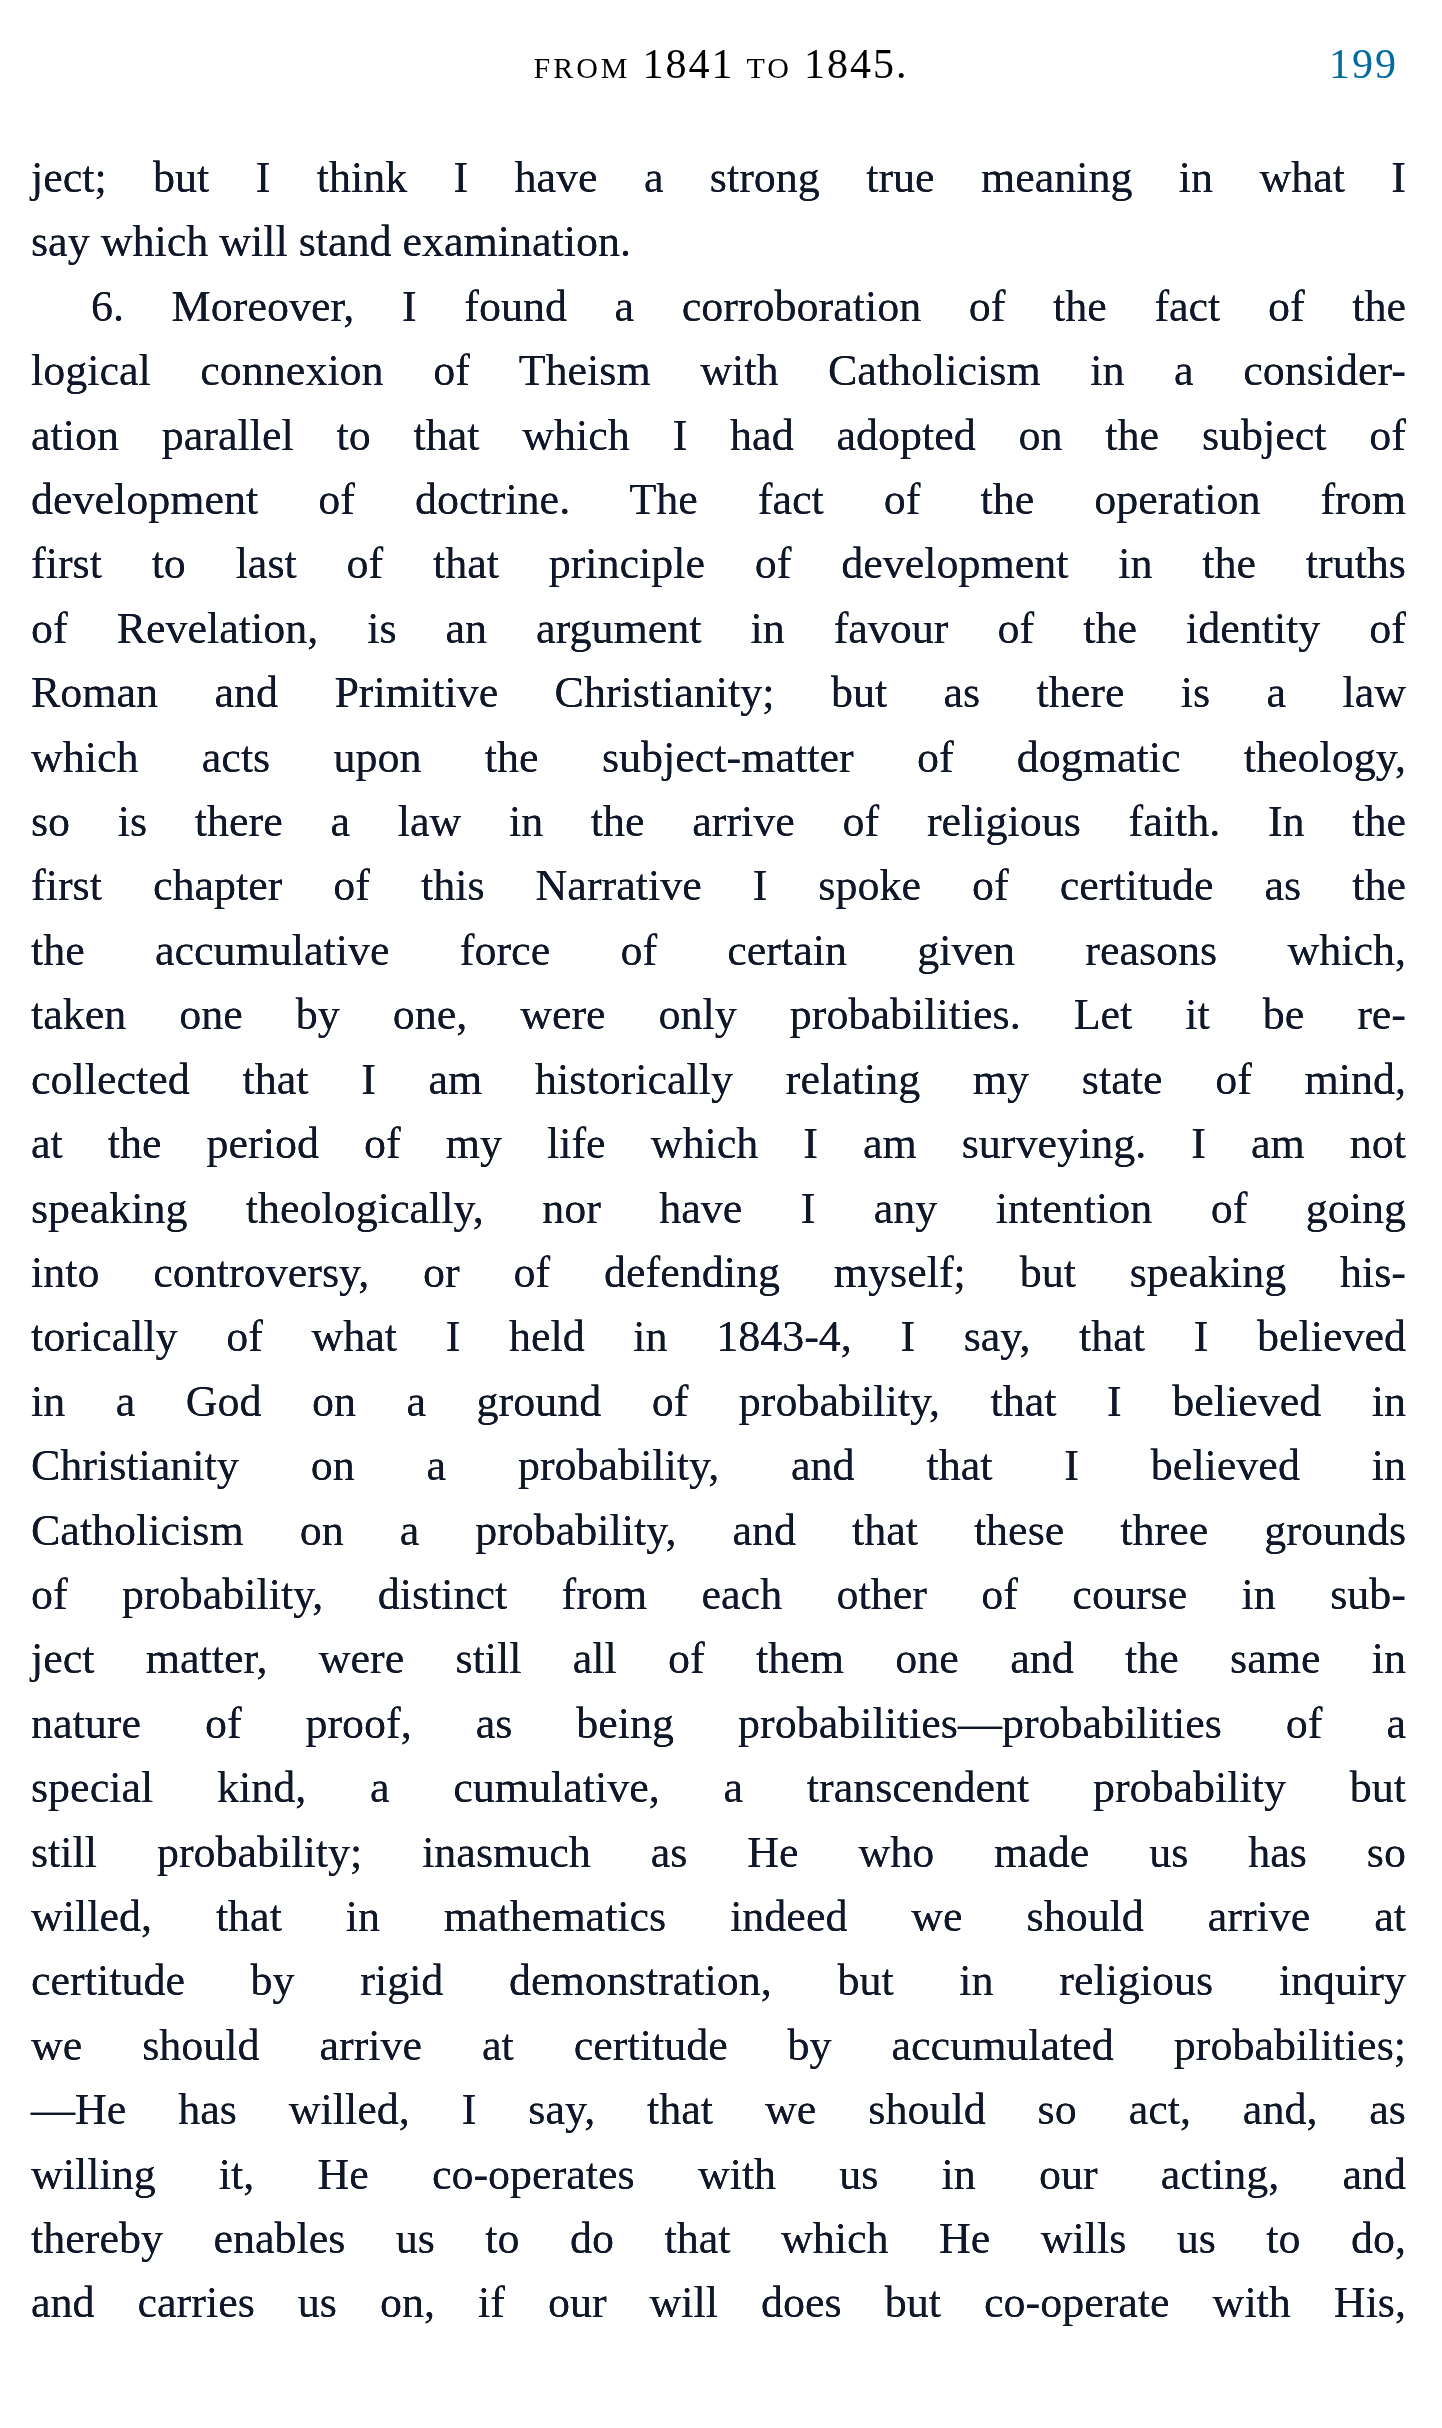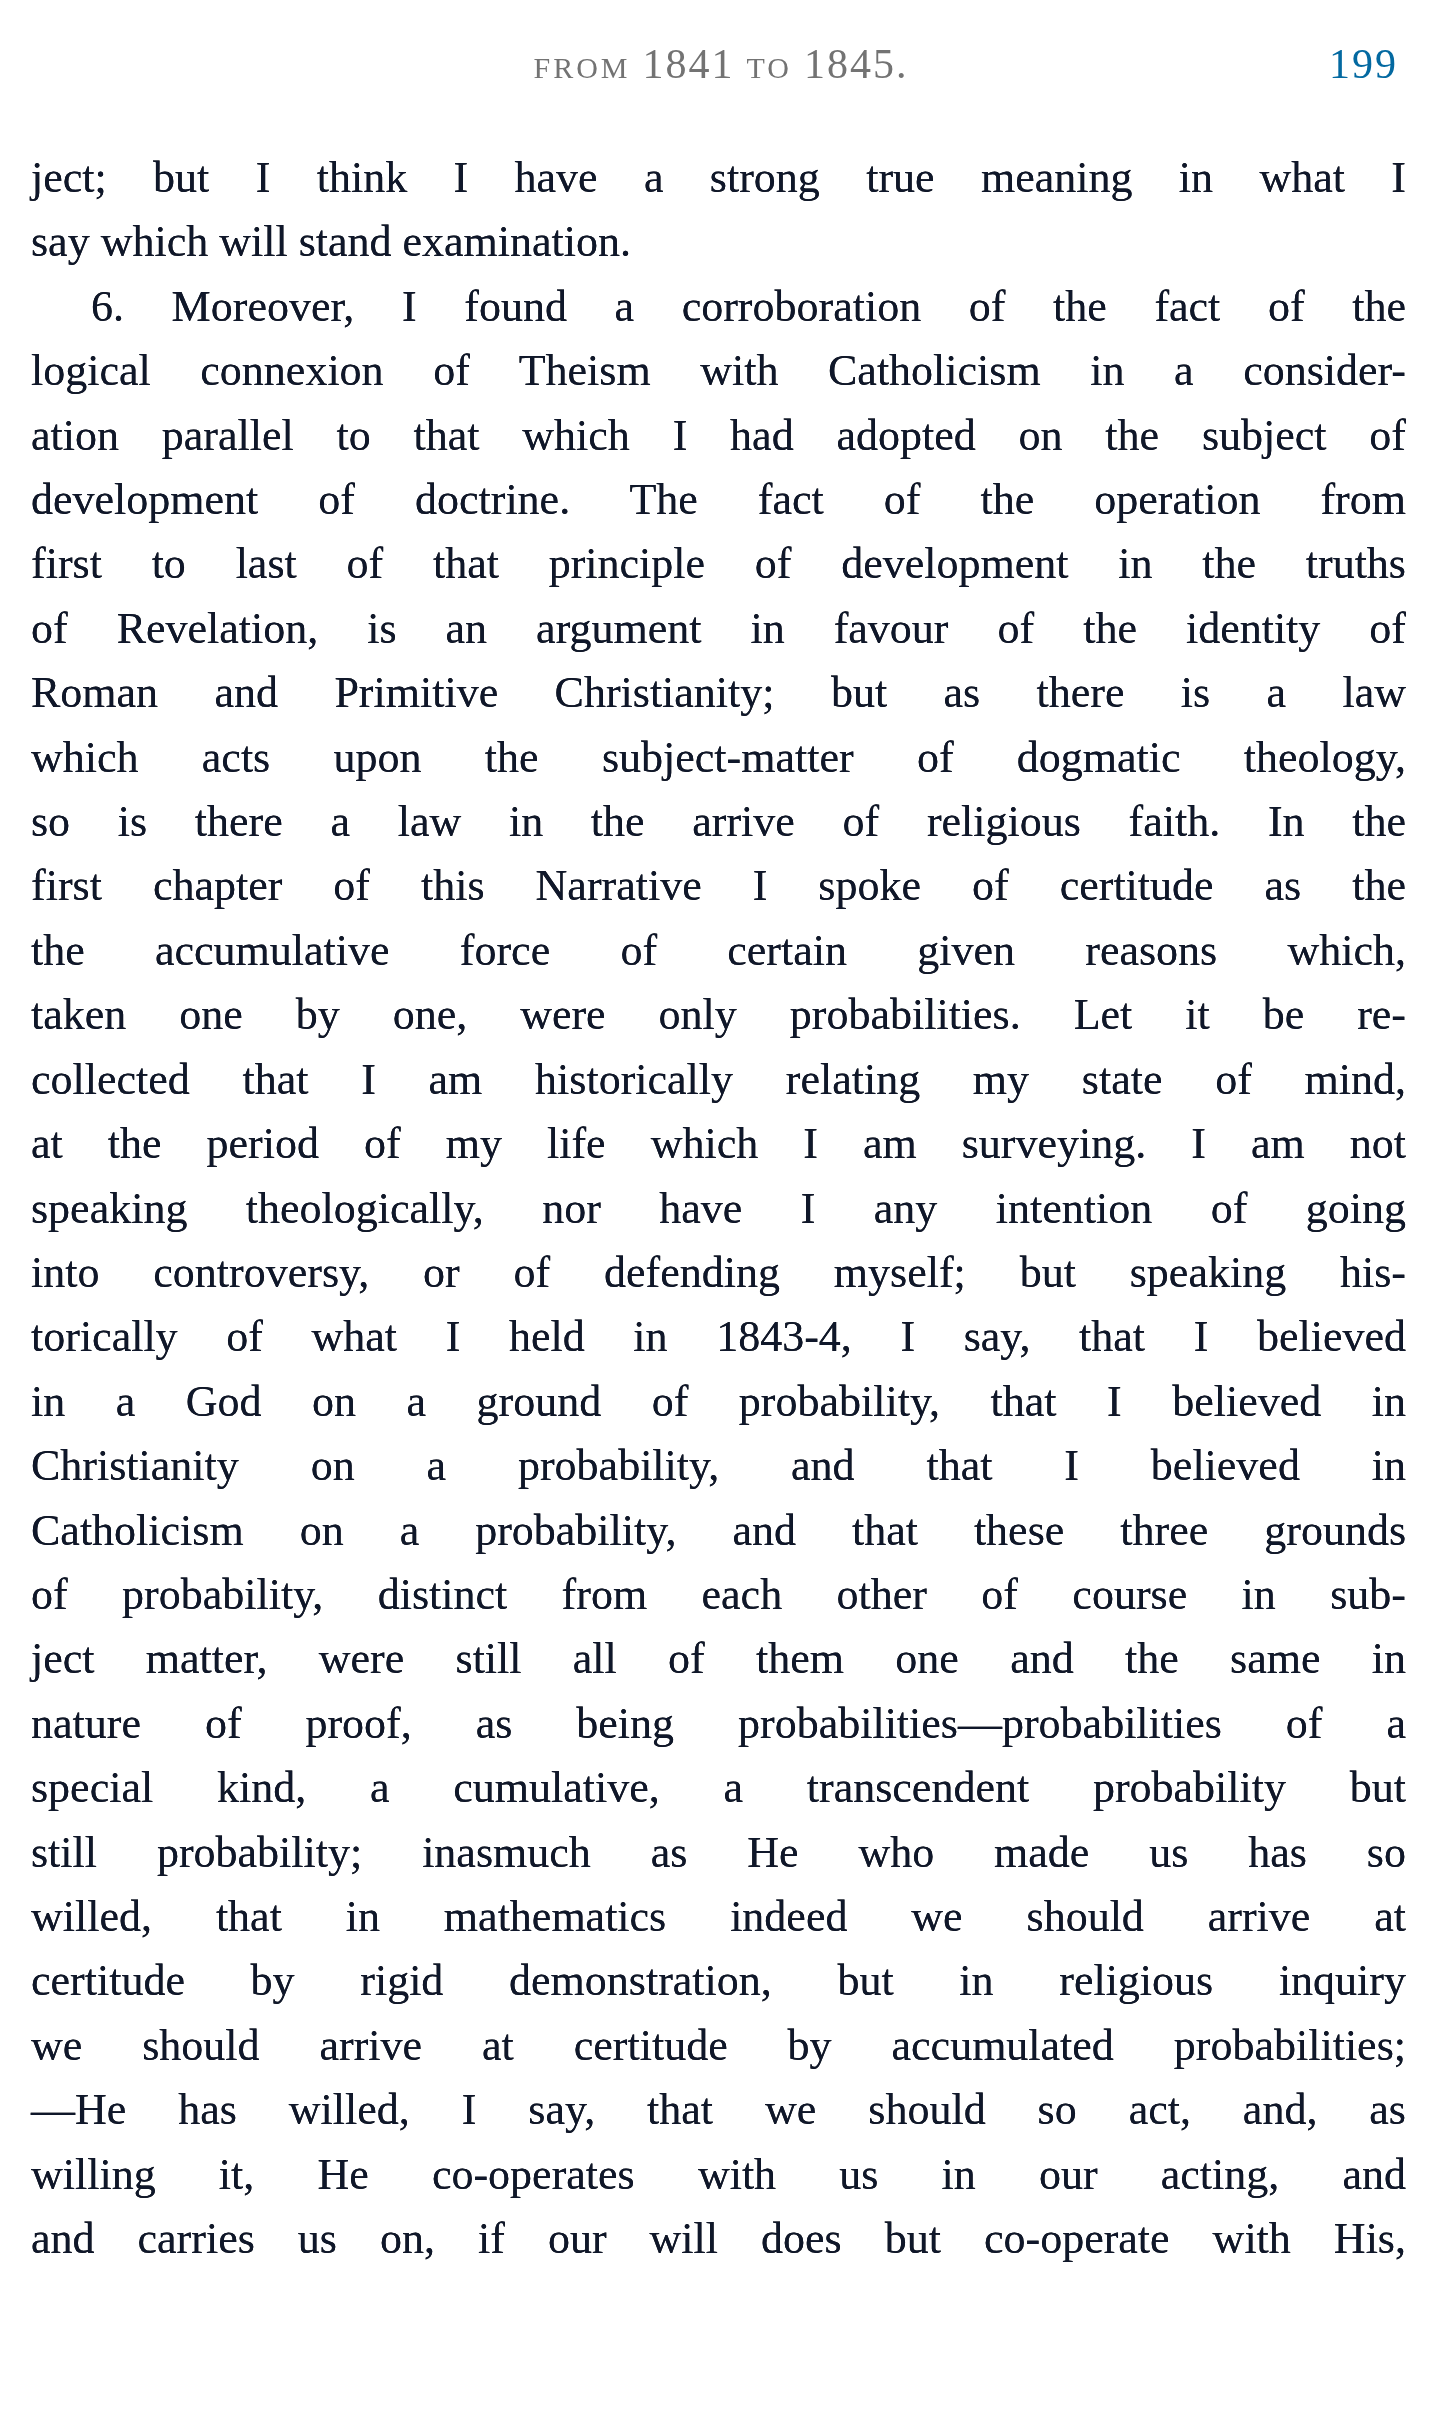--- a/index.html
+++ b/index.html
@@ -22,21 +22,21 @@
     left: 0;
     right: 0;
     height: 60px;
   }
   .running-title {
     position: absolute;
     left: 0;
     right: 0;
     text-align: center;
     white-space: nowrap;
-    color: #737373;
+    color: #000000;
   }
   .running-title .sc {
     font-size: 30px;
     letter-spacing: 3px;
   }
   .running-title .num {
     font-size: 42px;
     letter-spacing: 2px;
   }
   .running-title .gap { display: inline-block; width: 12px; }
@@ -108,16 +108,17 @@
       <div class="line">of probability, distinct from each other of course in sub-</div>
       <div class="line">ject matter, were still all of them one and the same in</div>
       <div class="line">nature of proof, as being probabilities—probabilities of a</div>
       <div class="line">special kind, a cumulative, a transcendent probability but</div>
       <div class="line">still probability; inasmuch as He who made us has so</div>
       <div class="line">willed, that in mathematics indeed we should arrive at</div>
       <div class="line">certitude by rigid demonstration, but in religious inquiry</div>
       <div class="line">we should arrive at certitude by accumulated probabilities;</div>
       <div class="line">—He has willed, I say, that we should so act, and, as</div>
       <div class="line">willing it, He co-operates with us in our acting, and</div>
+      <div class="line">thereby enables us to do that which He wills us to do,</div>
       <div class="line">and carries us on, if our will does but co-operate with His,</div>
     </div>
 
 </div>
 
 </body></html>

